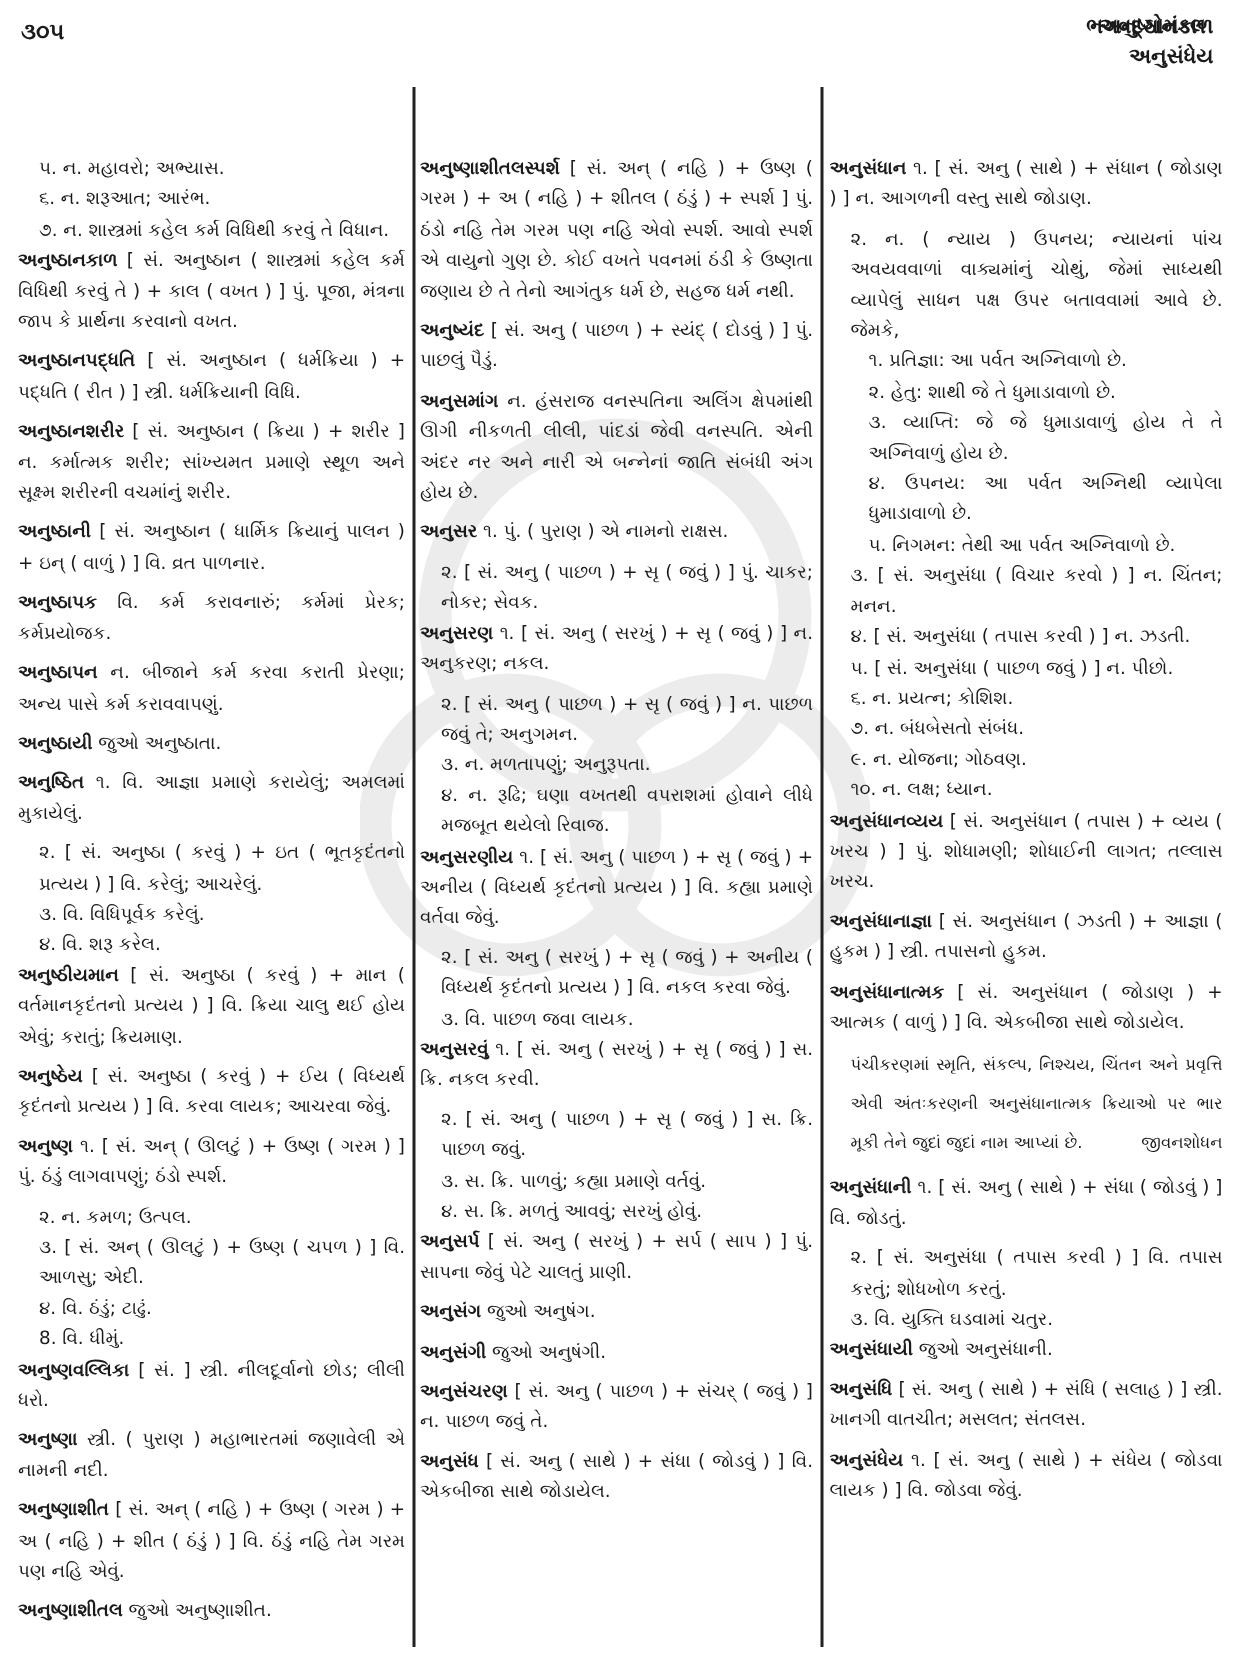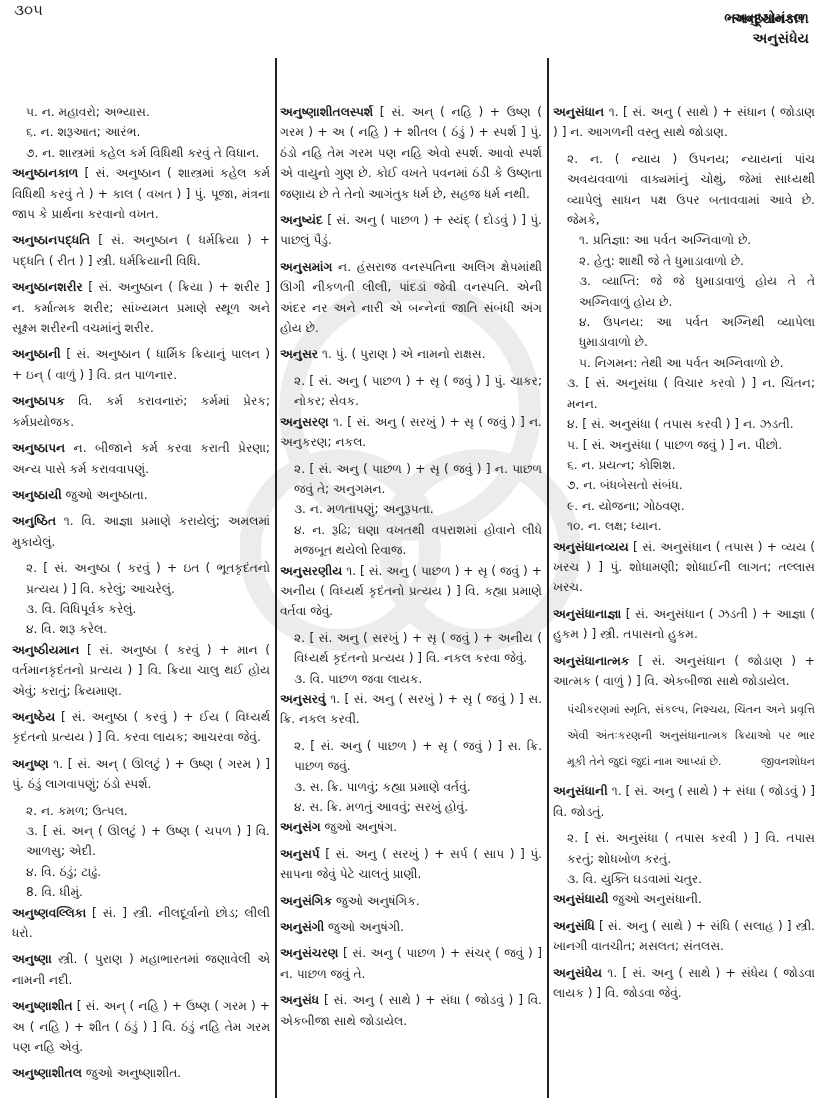--- a/index.html
+++ b/index.html
@@ -10,22 +10,22 @@
     position: relative;
   }
   .watermark {
     position: absolute; left: 240px; top: 260px; width: 340px; height: 420px;
     pointer-events: none; opacity: 0.07;
   }
   .header {
     position: absolute; left: 0; top: 0; width: 825px; height: 58px;
   }
   .page-num {
-    position: absolute; left: 14px; top: 1px;
-    font-size: 15px; font-weight: normal;
+    position: absolute; left: 14px; top: 12px;
+    font-size: 15px; font-weight: bold;
   }
   .book-title {
     position: absolute; left: 0; width: 804px; top: 10px; text-align: right;
     font-size: 14px; font-weight: bold;
   }
   .guide {
     position: absolute; right: 16px; top: 8px; text-align: right;
     font-size: 14px; font-weight: bold; line-height: 20px;
   }
   .columns {
@@ -111,23 +111,22 @@
       <div class="sub">૨. [ સં. અનુ ( પાછળ ) + સૃ ( જવું ) ] ન. પાછળ જવું તે; અનુગમન.</div>
       <div class="sub">૩. ન. મળતાપણું; અનુરૂપતા.</div>
       <div class="sub">૪. ન. રૂઢિ; ઘણા વખતથી વપરાશમાં હોવાને લીધે મજબૂત થયેલો રિવાજ.</div>
       <div class="entry"><span class="head">અનુસરણીય</span><span class="body"> ૧. [ સં. અનુ ( પાછળ ) + સૃ ( જવું ) + અનીય ( વિધ્યર્થ કૃદંતનો પ્રત્યય ) ] વિ. કહ્યા પ્રમાણે વર્તવા જેવું.</span></div>
       <div class="sub">૨. [ સં. અનુ ( સરખું ) + સૃ ( જવું ) + અનીય ( વિધ્યર્થ કૃદંતનો પ્રત્યય ) ] વિ. નકલ કરવા જેવું.</div>
       <div class="sub">૩. વિ. પાછળ જવા લાયક.</div>
       <div class="entry"><span class="head">અનુસરવું</span><span class="body"> ૧. [ સં. અનુ ( સરખું ) + સૃ ( જવું ) ] સ. ક્રિ. નકલ કરવી.</span></div>
       <div class="sub">૨. [ સં. અનુ ( પાછળ ) + સૃ ( જવું ) ] સ. ક્રિ. પાછળ જવું.</div>
       <div class="sub">૩. સ. ક્રિ. પાળવું; કહ્યા પ્રમાણે વર્તવું.</div>
       <div class="sub">૪. સ. ક્રિ. મળતું આવવું; સરખું હોવું.</div>
+      <div class="entry"><span class="head">અનુસર્પ</span><span class="body"> [ સં. અનુ ( સરખું ) + સર્પ ( સાપ ) ] પું. સાપના જેવું પેટે ચાલતું પ્રાણી.</span></div>
       <div class="entry"><span class="head">અનુસંગ</span><span class="body"> જુઓ અનુષંગ.</span></div>
-      <div class="entry"><span class="head">અનુસર્પ</span><span class="body"> [ સં. અનુ ( સરખું ) + સર્પ ( સાપ ) ] પું. સાપના જેવું પેટે ચાલતું પ્રાણી.</span></div>
-      <div class="entry"><span class="head">અનુસંગિક</span><span class="body"> જુઓ અનુષંગિક.</span></div>
       <div class="entry"><span class="head">અનુસંગી</span><span class="body"> જુઓ અનુષંગી.</span></div>
       <div class="entry"><span class="head">અનુસંચરણ</span><span class="body"> [ સં. અનુ ( પાછળ ) + સંચર્ ( જવું ) ] ન. પાછળ જવું તે.</span></div>
       <div class="entry"><span class="head">અનુસંધ</span><span class="body"> [ સં. અનુ ( સાથે ) + સંધા ( જોડવું ) ] વિ. એકબીજા સાથે જોડાયેલ.</span></div>
     </div>
   <div class="col c3">
       <div class="entry"><span class="head">અનુસંધાન</span><span class="body"> ૧. [ સં. અનુ ( સાથે ) + સંધાન ( જોડાણ ) ] ન. આગળની વસ્તુ સાથે જોડાણ.</span></div>
       <div class="sub">૨. ન. ( ન્યાય ) ઉપનય; ન્યાયનાં પાંચ અવયવવાળાં વાક્યમાંનું ચોથું, જેમાં સાધ્યથી વ્યાપેલું સાધન પક્ષ ઉપર બતાવવામાં આવે છે. જેમકે,</div>
       <div class="sub deep">૧. પ્રતિજ્ઞા: આ પર્વત અગ્નિવાળો છે.</div>
       <div class="sub deep">૨. હેતુ: શાથી જે તે ધુમાડાવાળો છે.</div>
       <div class="sub deep">૩. વ્યાપ્તિ: જે જે ધુમાડાવાળું હોય તે તે અગ્નિવાળું હોય છે.</div>

